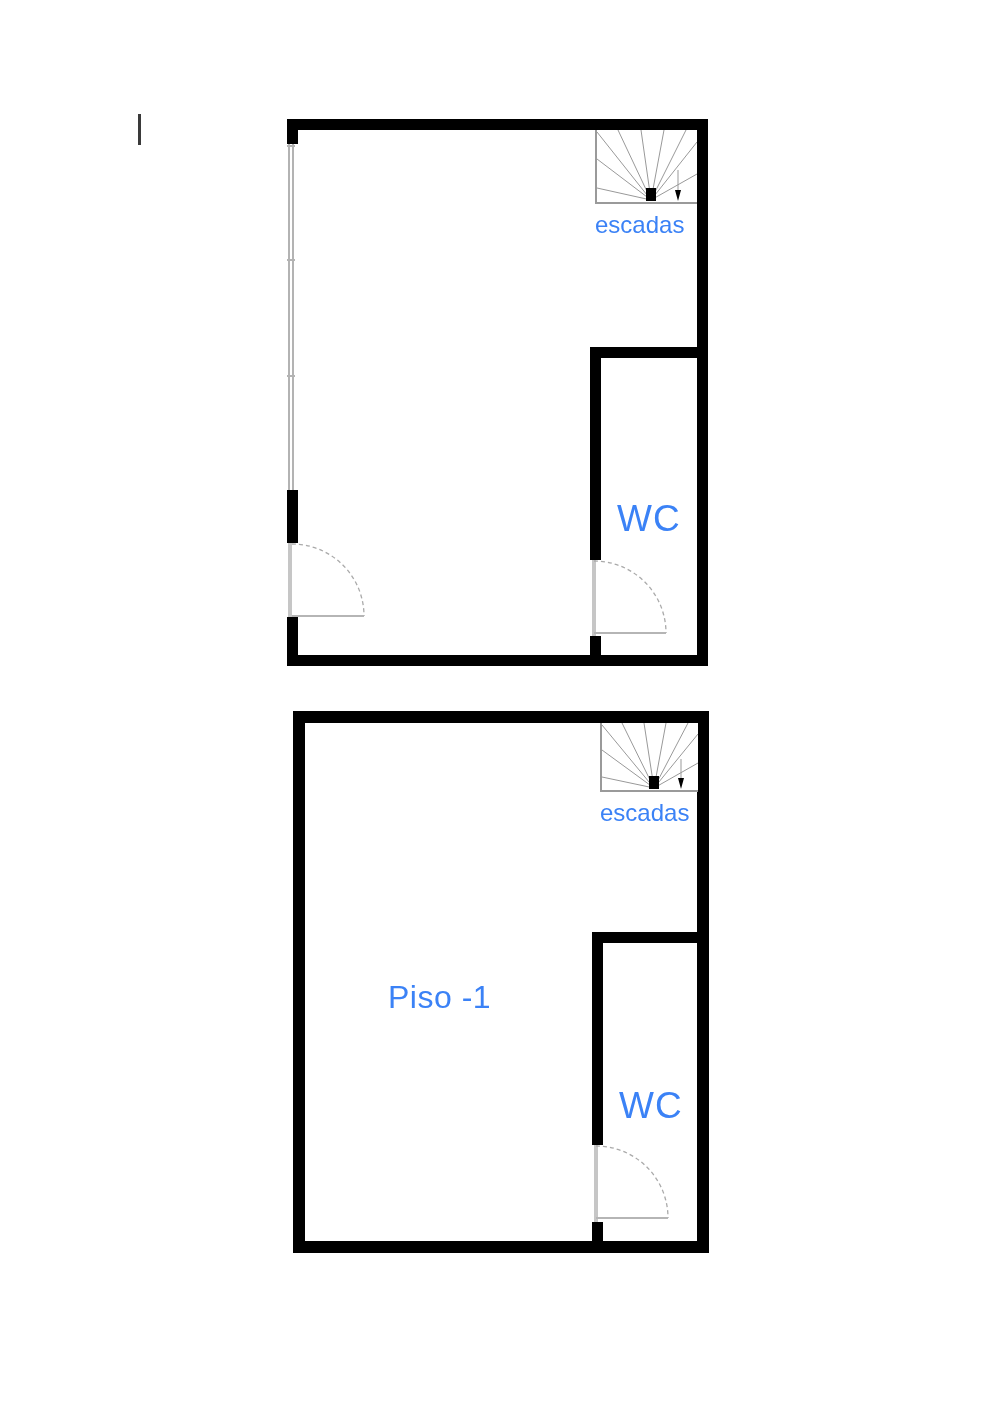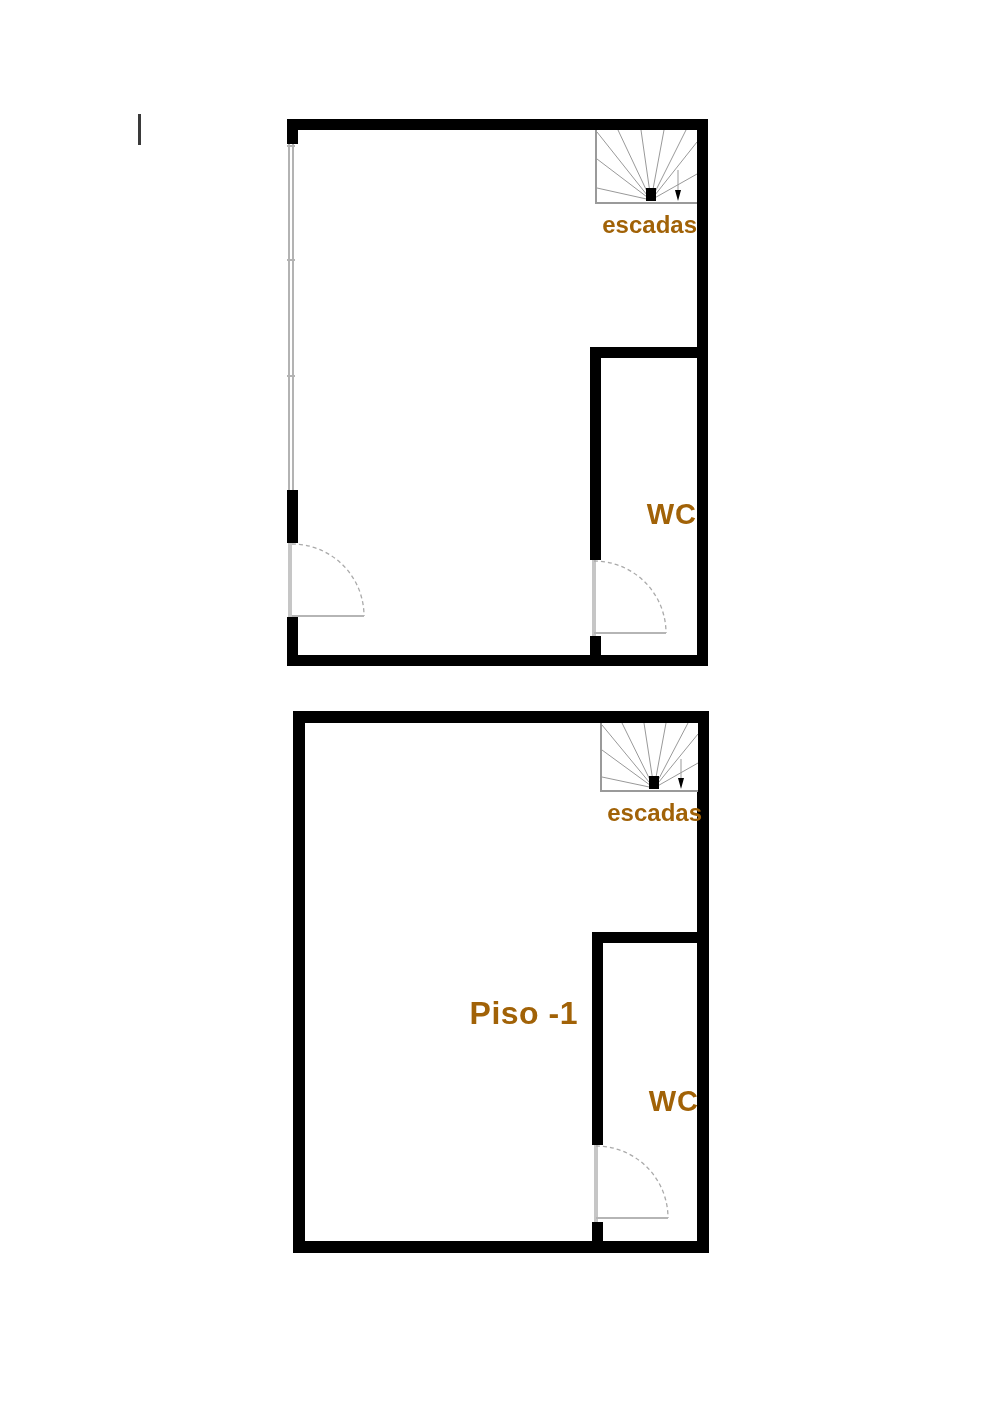--- a/index.html
+++ b/index.html
@@ -7,23 +7,23 @@
     width: 1000px; height: 1418px;
     background: #ffffff;
     font-family: "Liberation Sans", sans-serif;
     position: relative;
     overflow: hidden;
     color: #111;
   }
   .canvas { position: absolute; left: 0; top: 0; width: 1000px; height: 1418px; }
   .floor { position: absolute; }
   .wall { position: absolute; background: #000; }
-  .label { position: absolute; text-align: right; color: #a16207; white-space: nowrap; font-weight: bold; }
+  .label { position: absolute; text-align: left; color: #3b82f6; white-space: nowrap; }
   .room-label { font-size: 32px; letter-spacing: 0.5px; }
-  .wc-label { font-size: 29px; letter-spacing: 1px; }
+  .wc-label { font-size: 37px; letter-spacing: 1px; }
   .stairs-label { font-size: 24px; }
   .stairs-box {
     position: absolute;
     border-left: 2px solid #9a9a9a;
     border-bottom: 2px solid #9a9a9a;
     box-sizing: border-box;
     background: #fff;
   }
   .stairs-box svg { display: block; }
   .window-line {
@@ -121,21 +121,21 @@
         </g>
         <rect x="47" y="53" width="10" height="13" fill="#000"></rect>
         <g>
           <line x1="79" y1="36" x2="79" y2="57" stroke="#999999" stroke-width="1"></line>
           <polygon points="76,55 82,55 79,66" fill="#000"></polygon>
         </g>
       </svg>
     </div>
     <div class="label stairs-label" style="left:307px; top:88px; width:102px;">escadas</div>
 
-    <div class="label room-label" style="left:95px; top:284px; width:190px;">Piso -1</div>
+    <div class="label room-label" style="left:95px; top:268px; width:190px;">Piso -1</div>
 
     <div class="wall" style="left:299px; top:221px; width:117px; height:11px;"></div>
     <div class="wall" style="left:299px; top:221px; width:11px; height:213px;"></div>
     <div class="threshold" style="left:301px; top:434px; width:4px; height:77px;"></div>
     <svg class="door-svg" style="left:299px; top:431px;" width="82" height="82" viewBox="0 0 82 82">
       <path d="M 4 4 A 72 72 0 0 1 76 76" fill="none" stroke="#aaaaaa" stroke-width="1.3" stroke-dasharray="4 3"></path>
       <line x1="4" y1="76" x2="76" y2="76" stroke="#b5b5b5" stroke-width="2"></line>
     </svg>
     <div class="wall" style="left:299px; top:511px; width:11px; height:31px;"></div>
     <div class="label wc-label" style="left:326px; top:374px; width:80px;">WC</div>

